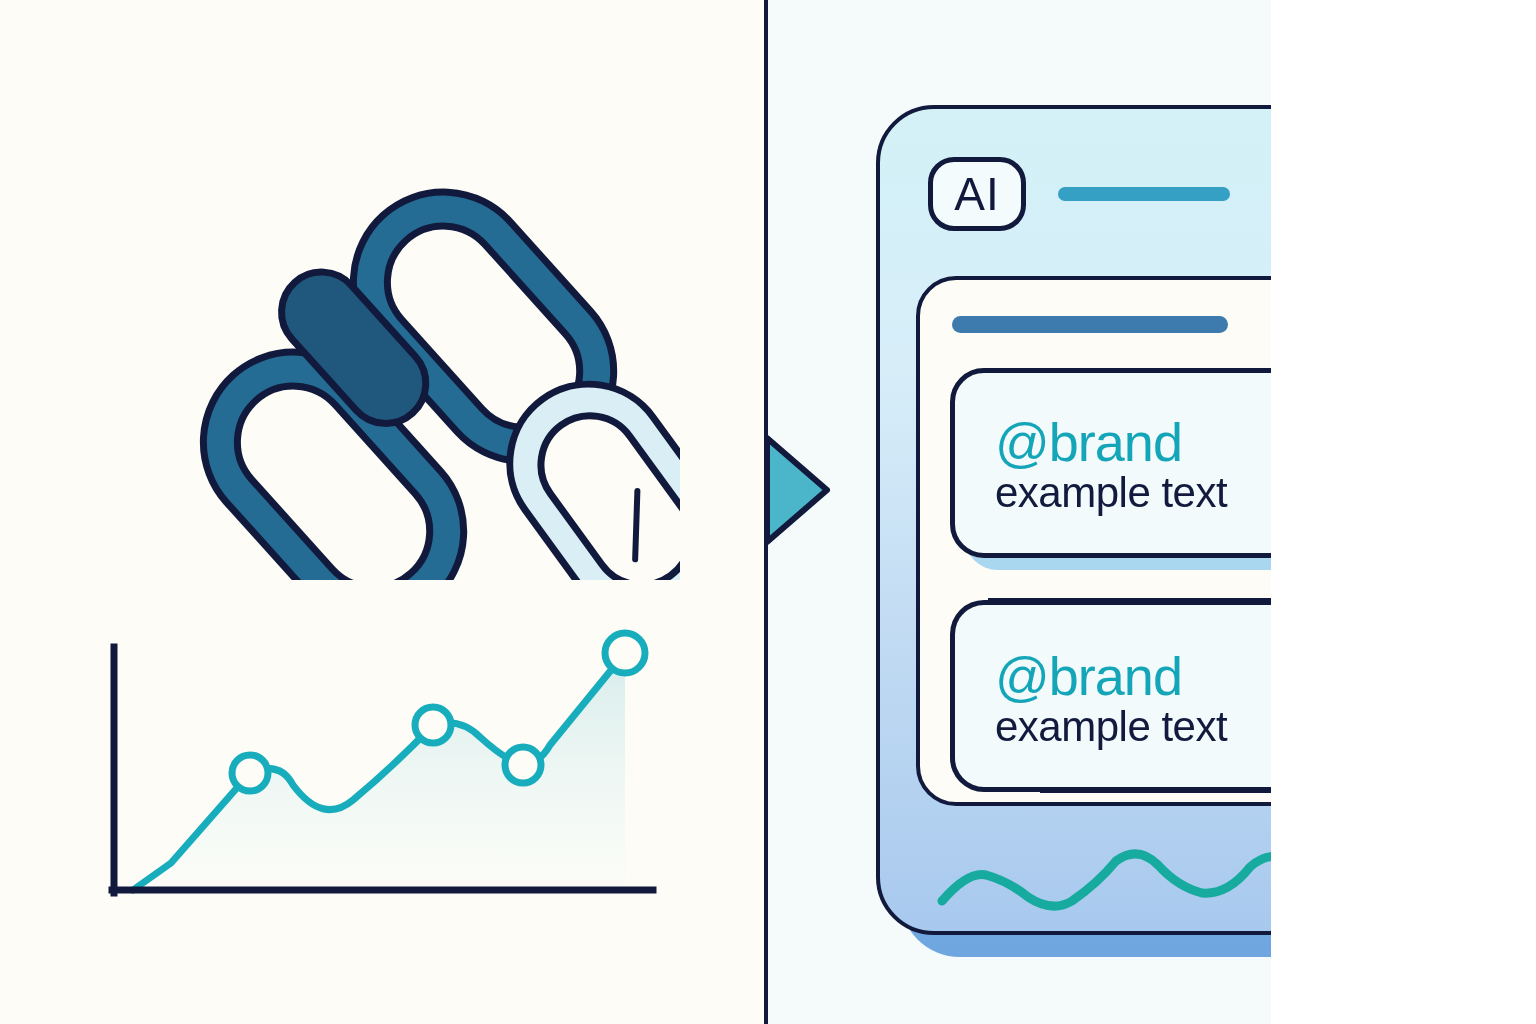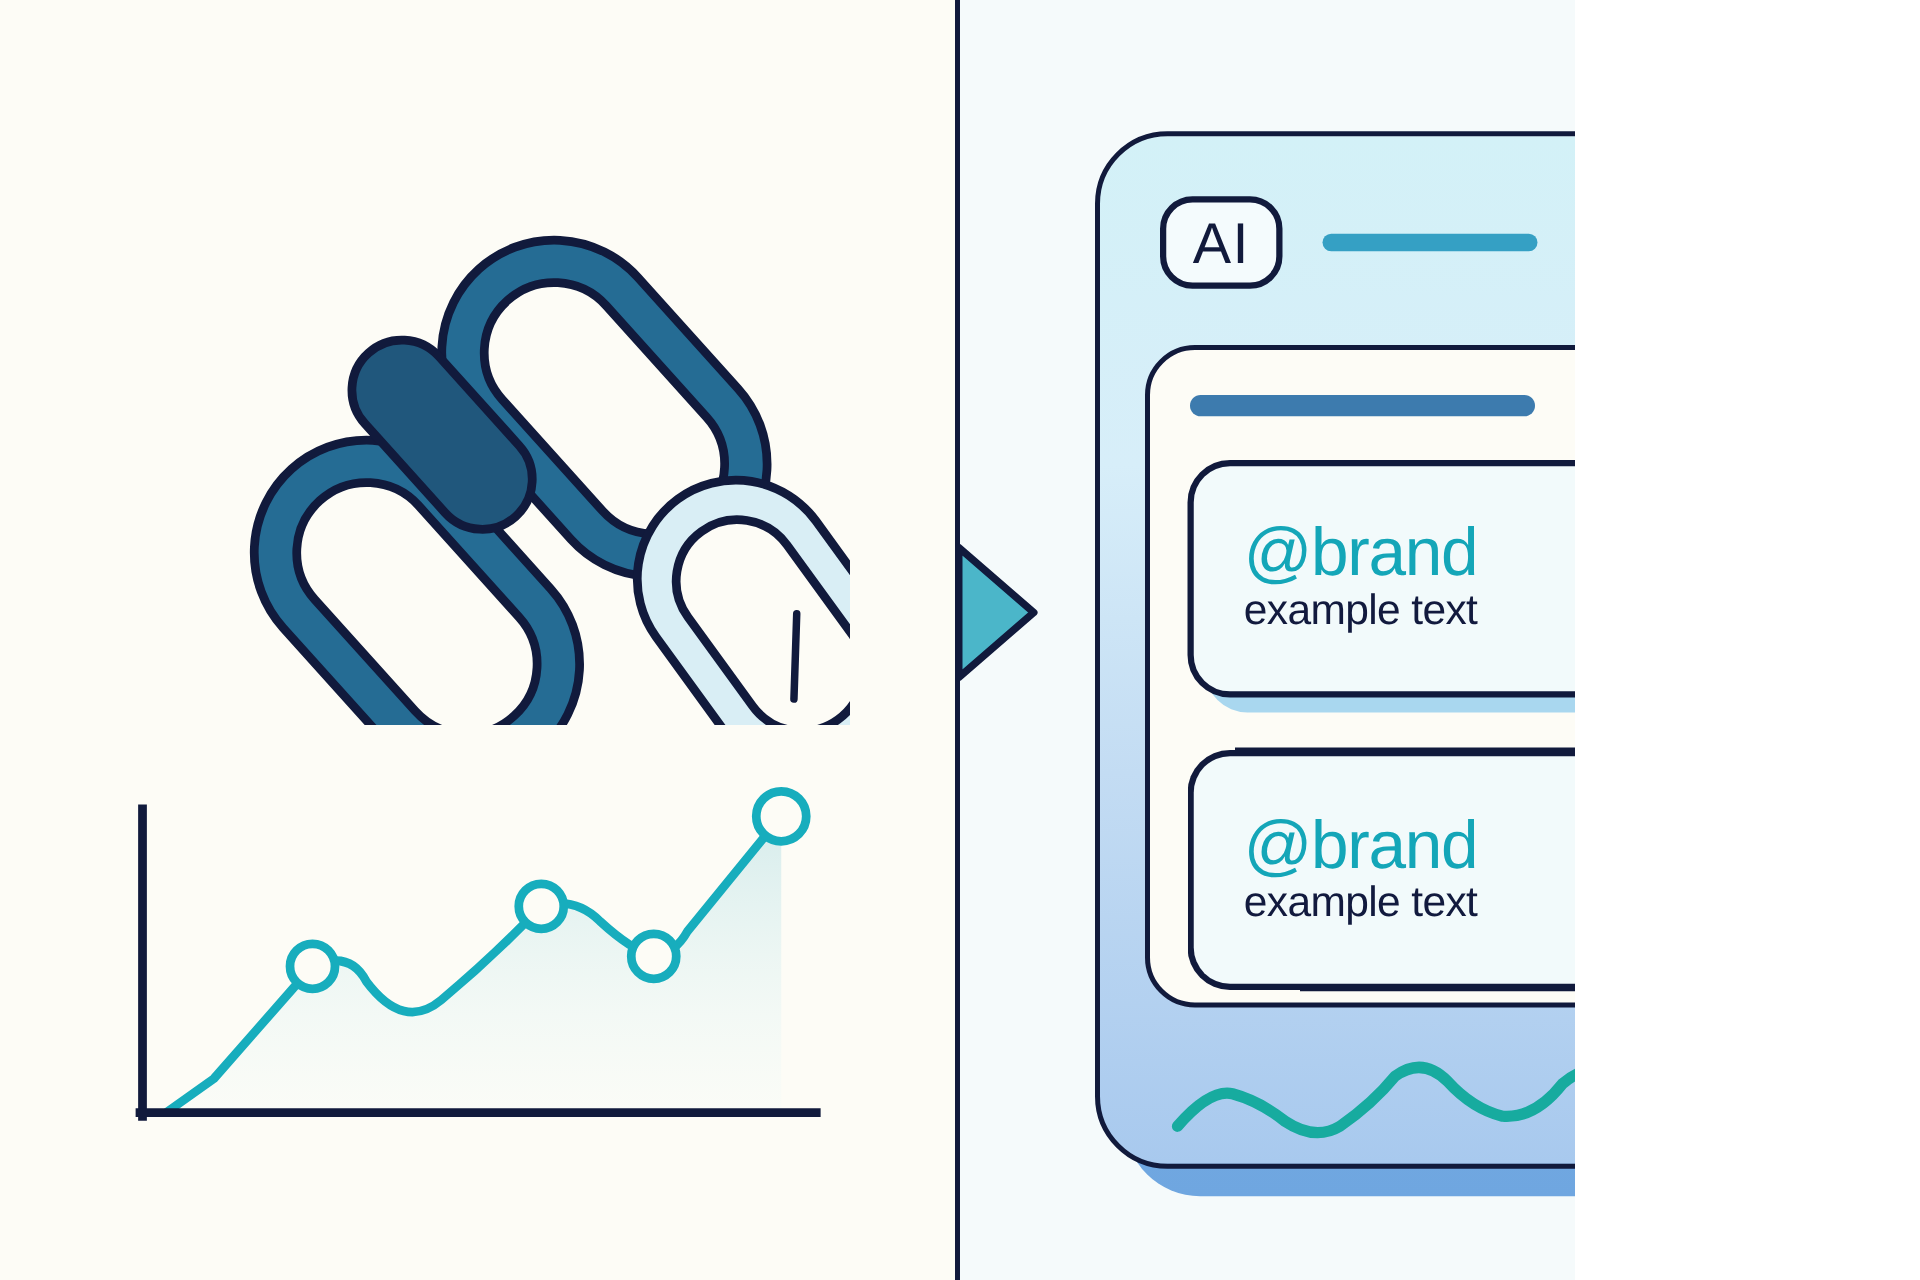--- a/index.html
+++ b/index.html
@@ -9,20 +9,21 @@
   }
   body {
     font-family: "Liberation Sans", sans-serif;
   }
   #stage {
     position: relative;
     width: 1260px;
     height: 1024px;
     overflow: hidden;
     background: #fdfcf6;
+    padding-left: 11px;
   }
   
   .panel-left {
     position: absolute;
     left: 0; top: 0;
     width: 766px; height: 1024px;
     background: #fdfcf6;
   }
   .panel-right {
     position: absolute;
@@ -175,21 +176,21 @@
     left: 40px; top: 22px;
     font-size: 54px;
     color: #14a6b8;
     letter-spacing: -1px;
     white-space: nowrap;
     margin-top: 16px;
   }
   .card-text {
     position: absolute;
     left: 40px; top: 96px;
-    font-size: 34px;
+    font-size: 42px;
     color: #121a3e;
     letter-spacing: -0.5px;
     white-space: nowrap;
   }
   .card2 .card-brand { top: 24px; }
   .card2 .card-text  { top: 98px; }
   
   .spark-svg {
     position: absolute;
     left: 40px; top: 700px;

